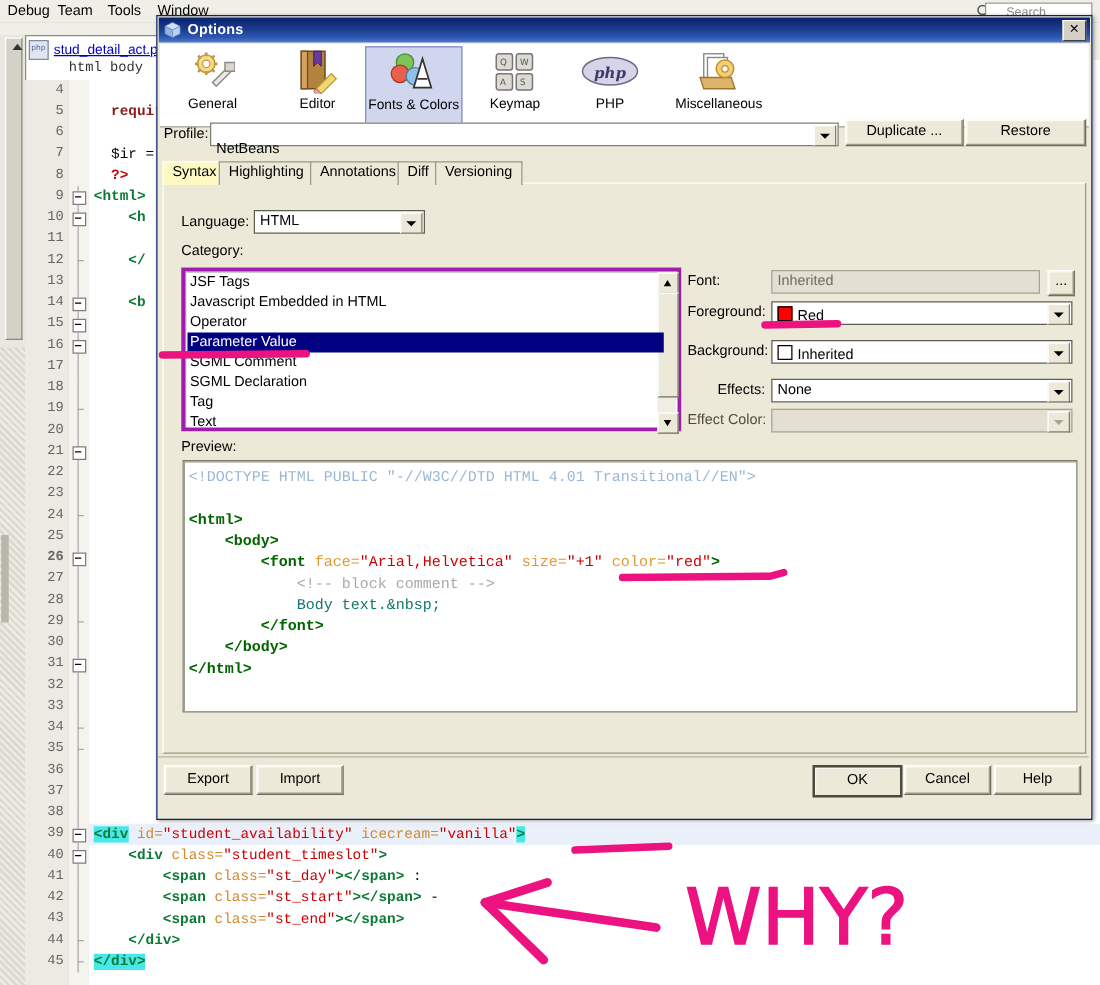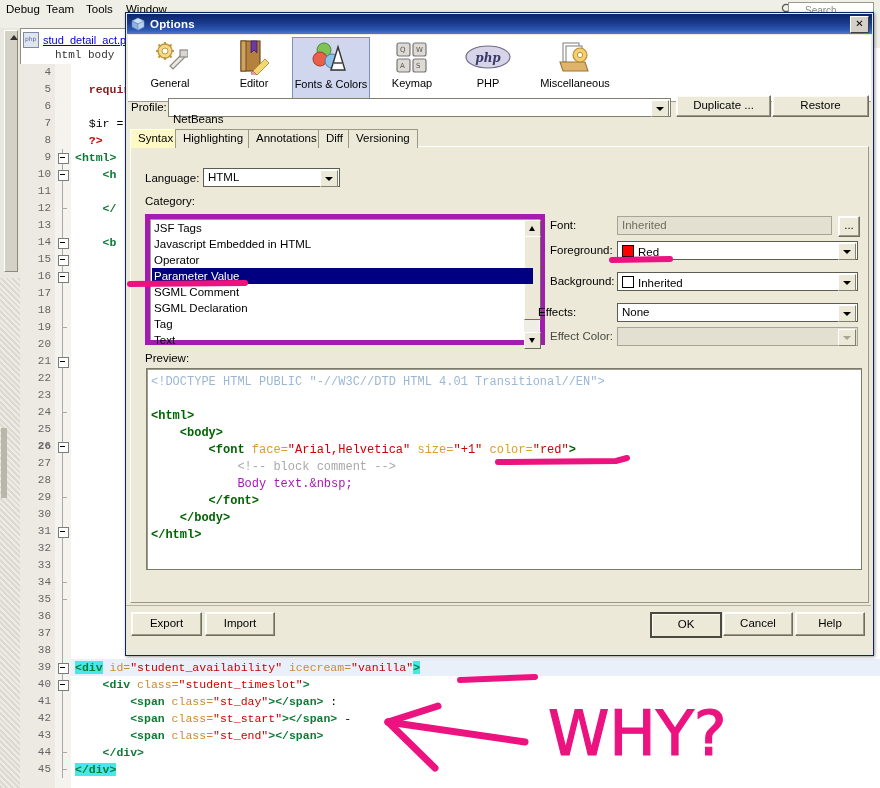--- a/index.html
+++ b/index.html
@@ -118,21 +118,21 @@
   #tabpanel{position:absolute;left:130px;top:146px;width:737px;height:455px;
         background:#ece9d8;border:1px solid #fff;border-right-color:#9b9886;border-bottom-color:#9b9886;}
 
   #lang-lbl{position:absolute;left:145px;top:172px;font-size:11.5px;}
   #lang-combo{position:absolute;left:203px;top:168px;width:137px;height:19px;background:#fff;
         border:1px solid #5c5c50;box-sizing:border-box;}
   #lang-combo .val{position:absolute;left:4px;top:2px;font-size:11.5px;}
   #cat-lbl{position:absolute;left:145px;top:195px;font-size:11.5px;}
 
   #catlist{position:absolute;left:145px;top:214px;width:400px;height:131px;background:#fff;
-        border:5px solid #a21caf;box-shadow:inset 1px 1px 0 #9e9c8d;box-sizing:border-box;}
+        border:3px solid #a21caf;box-shadow:inset 1px 1px 0 #9e9c8d;box-sizing:border-box;}
   .catrow{position:absolute;left:2px;width:381px;height:16px;font-size:11.5px;line-height:16px;
         padding-left:2px;box-sizing:border-box;}
   .catrow.sel{background:#000080;color:#fff;width:381px;}
   #catscroll{position:absolute;right:1px;top:1px;width:15px;height:127px;background:#f0eee4;}
   .sbbtn{position:absolute;left:0;width:15px;height:15px;background:#ece9d8;
         border:1px solid #fff;border-right-color:#6f6d5e;border-bottom-color:#6f6d5e;}
   .sb-up{position:absolute;left:4px;top:5px;width:0;height:0;
         border-left:3.5px solid transparent;border-right:3.5px solid transparent;border-bottom:5px solid #000;}
   .sb-dn{position:absolute;left:4px;top:5px;width:0;height:0;
         border-left:3.5px solid transparent;border-right:3.5px solid transparent;border-top:5px solid #000;}
@@ -149,21 +149,21 @@
 
   #prev-lbl{position:absolute;left:145px;top:352px;font-size:11.5px;}
   #preview{position:absolute;left:146px;top:368px;width:714px;height:200px;background:#fff;
         border:1px solid #7d7b6c;box-shadow:inset 1px 1px 0 #9e9c8d;overflow:hidden;}
   .pvline{position:absolute;left:4px;white-space:pre;
         font-family:"Liberation Mono","DejaVu Sans Mono",monospace;font-size:12px;line-height:17px;}
   .p-doctype{color:#9bb7d4;}
   .p-tag{color:#006400;font-weight:bold;}
   .p-attr{color:#e09a30;}
   .p-val{color:#cc0000;}
-  .p-text{color:#a21caf;}
+  .p-text{color:#0f766e;}
   .p-comment{color:#a9a9a9;}
 
   #btnrow-sep{position:absolute;left:126px;top:605px;width:745px;height:1px;background:#b6b3a3;}
   #export-btn{position:absolute;left:131px;top:612px;width:69px;height:22px;line-height:21px;}
   #import-btn{position:absolute;left:205px;top:612px;width:68px;height:22px;line-height:21px;}
   #ok-btn{position:absolute;left:650px;top:612px;width:68px;height:22px;line-height:21px;
         border:2px solid #4a4a3e;box-shadow:inset 1px 1px 0 #fbfaf5;}
   #cancel-btn{position:absolute;left:723px;top:612px;width:68px;height:22px;line-height:21px;}
   #help-btn{position:absolute;left:795px;top:612px;width:68px;height:22px;line-height:21px;}
 
@@ -503,21 +503,21 @@
 <div class="frm-lbl abs" style="left:550px;top:275px">Background:</div>
 <div class="frm-field abs" style="left:617px;top:272px;width:241px;">
   <span class="val" style="top:3px">
     <span class="swatch" style="background:#ffffff"></span><span>Inherited</span>
   </span>
   <span class="combo-btn">
       <span class="tri-down"></span>
     </span>
 </div>
 
-<div class="frm-lbl abs" style="left:538px;top:306px">Effects:</div>
+<div class="frm-lbl abs" style="left:574px;top:306px">Effects:</div>
 <div class="frm-field abs" style="left:617px;top:303px;width:241px;">
   <span class="val">None</span>
   <span class="combo-btn">
       <span class="tri-down"></span>
     </span>
 </div>
 
 <div class="frm-lbl abs" style="left:550px;top:330px;color:#4a4a40">Effect Color:</div>
 <div class="frm-field dis abs" style="left:617px;top:327px;width:241px;">
   <span class="val dis"></span>

